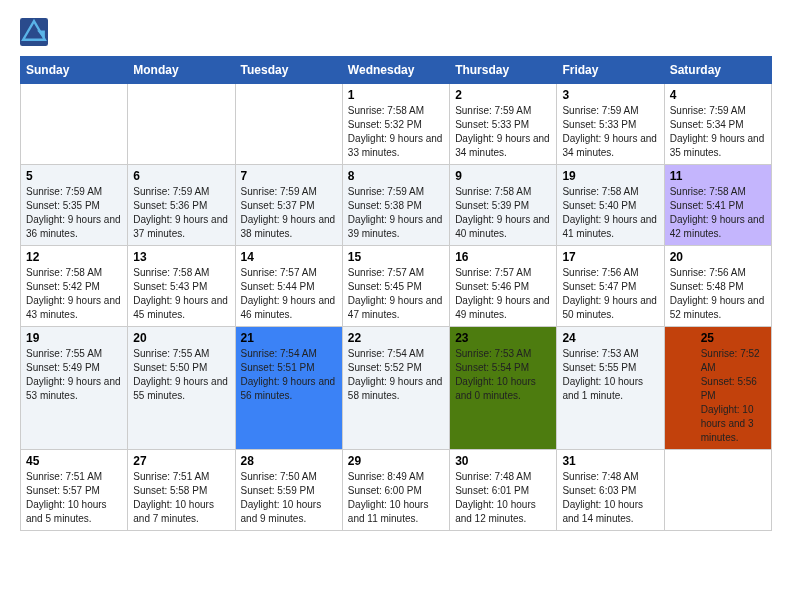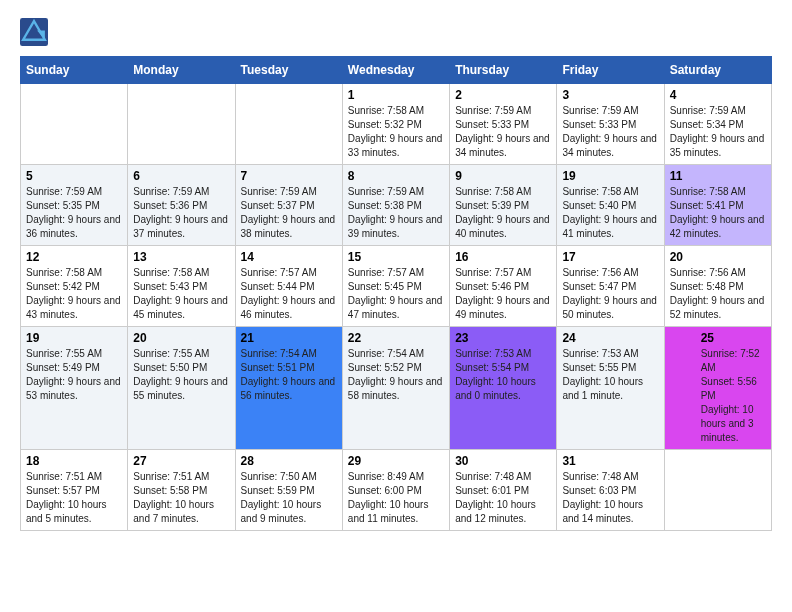--- a/index.html
+++ b/index.html
@@ -264,42 +264,42 @@
             <div class="day-info" style="white-space: pre-line;">Sunrise: 7:54 AM
 Sunset: 5:51 PM
 Daylight: 9 hours and 56 minutes.</div>
           </td>
           <td style="background: rgb(240, 244, 248);">
             <span class="day-number">22</span>
             <div class="day-info" style="white-space: pre-line;">Sunrise: 7:54 AM
 Sunset: 5:52 PM
 Daylight: 9 hours and 58 minutes.</div>
           </td>
-          <td style="background: #8b5cf6; margin-left: 42px;">
+          <td style="background: #4d7c0f; margin-left: 42px;">
             <span class="day-number">23</span>
             <div class="day-info" style="white-space: pre-line;">Sunrise: 7:53 AM
 Sunset: 5:54 PM
 Daylight: 10 hours and 0 minutes.</div>
           </td>
           <td style="background: rgb(240, 244, 248);">
             <span class="day-number">24</span>
             <div class="day-info" style="white-space: pre-line;">Sunrise: 7:53 AM
 Sunset: 5:55 PM
 Daylight: 10 hours and 1 minute.</div>
           </td>
-          <td style="background: #d946ef; padding-left: 36px;">
+          <td style="background: #c2410c; padding-left: 36px;">
             <span class="day-number">25</span>
             <div class="day-info" style="white-space: pre-line;">Sunrise: 7:52 AM
 Sunset: 5:56 PM
 Daylight: 10 hours and 3 minutes.</div>
           </td>
         </tr>
         <tr>
           <td>
-            <span class="day-number">18</span>
+            <span class="day-number">45</span>
             <div class="day-info" style="white-space: pre-line;">Sunrise: 7:51 AM
 Sunset: 5:57 PM
 Daylight: 10 hours and 5 minutes.</div>
           </td>
           <td>
             <span class="day-number">27</span>
             <div class="day-info" style="white-space: pre-line;">Sunrise: 7:51 AM
 Sunset: 5:58 PM
 Daylight: 10 hours and 7 minutes.</div>
           </td>

